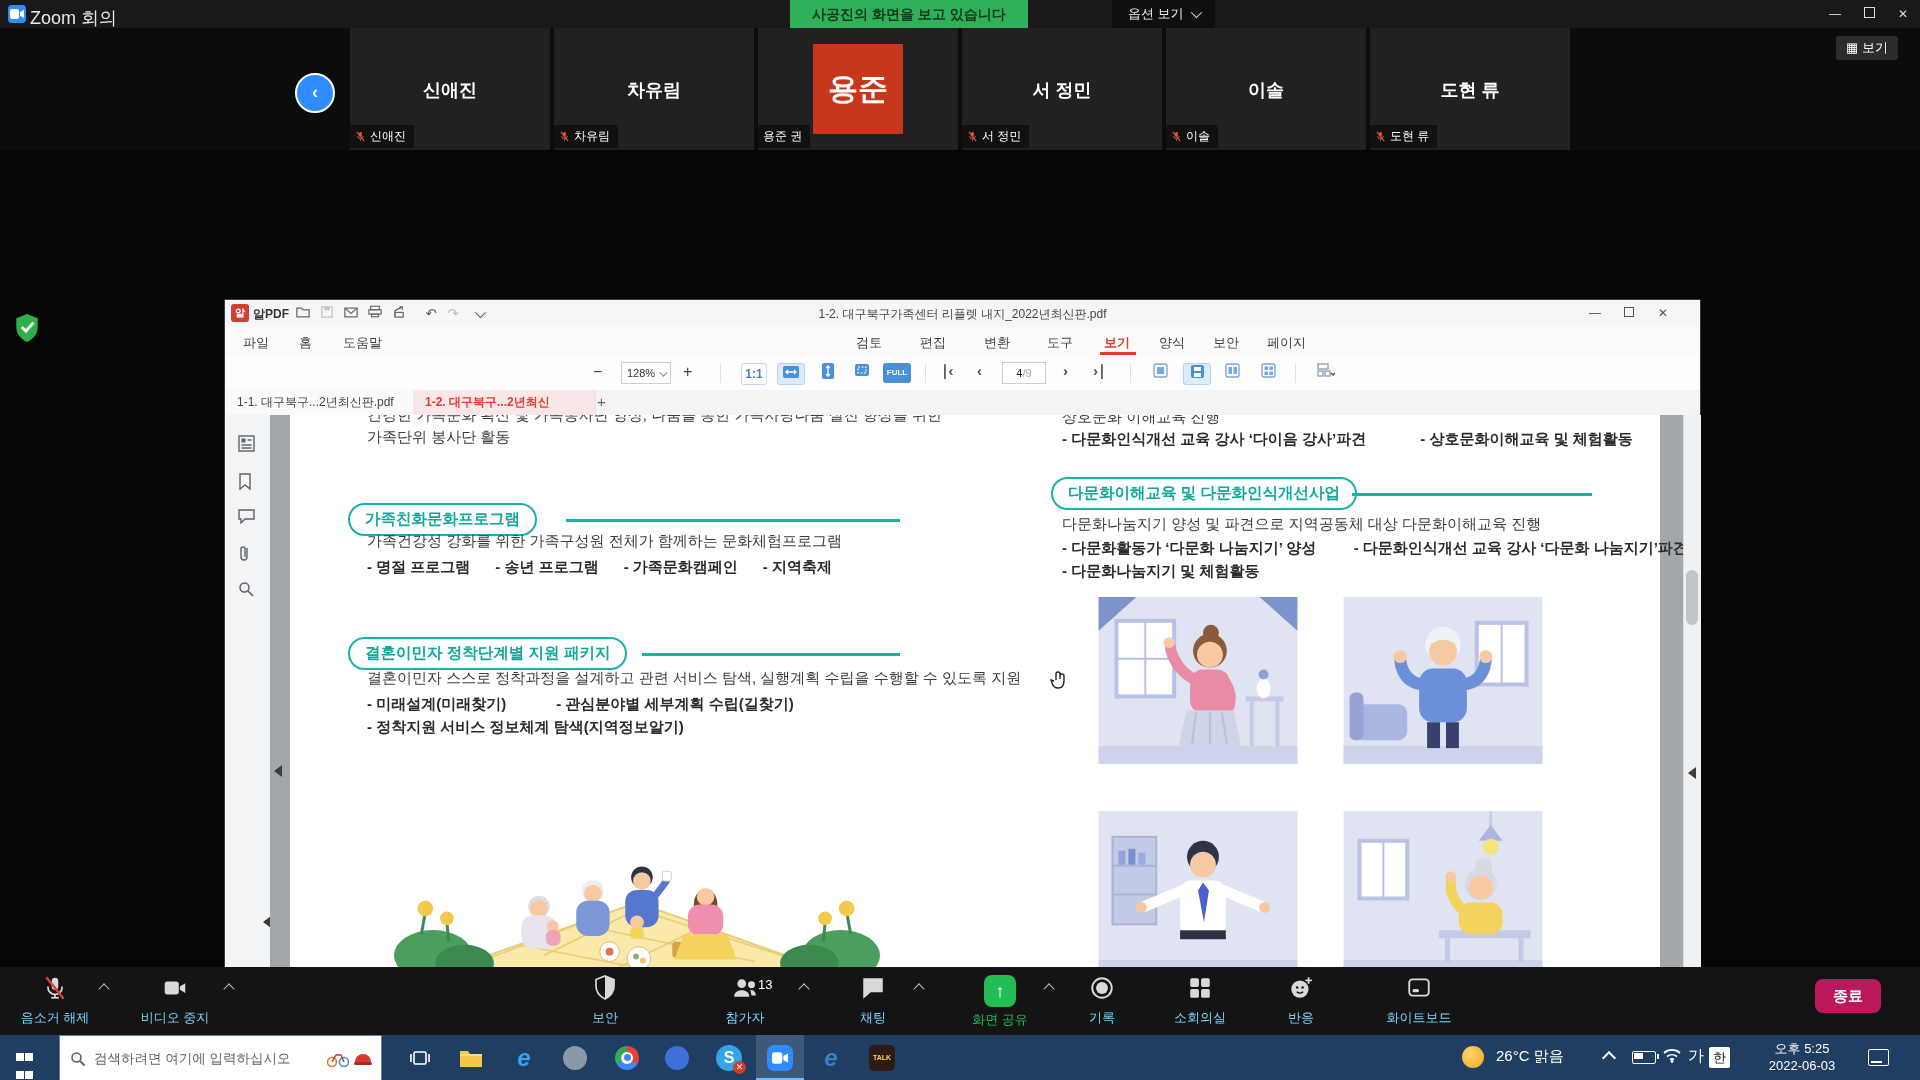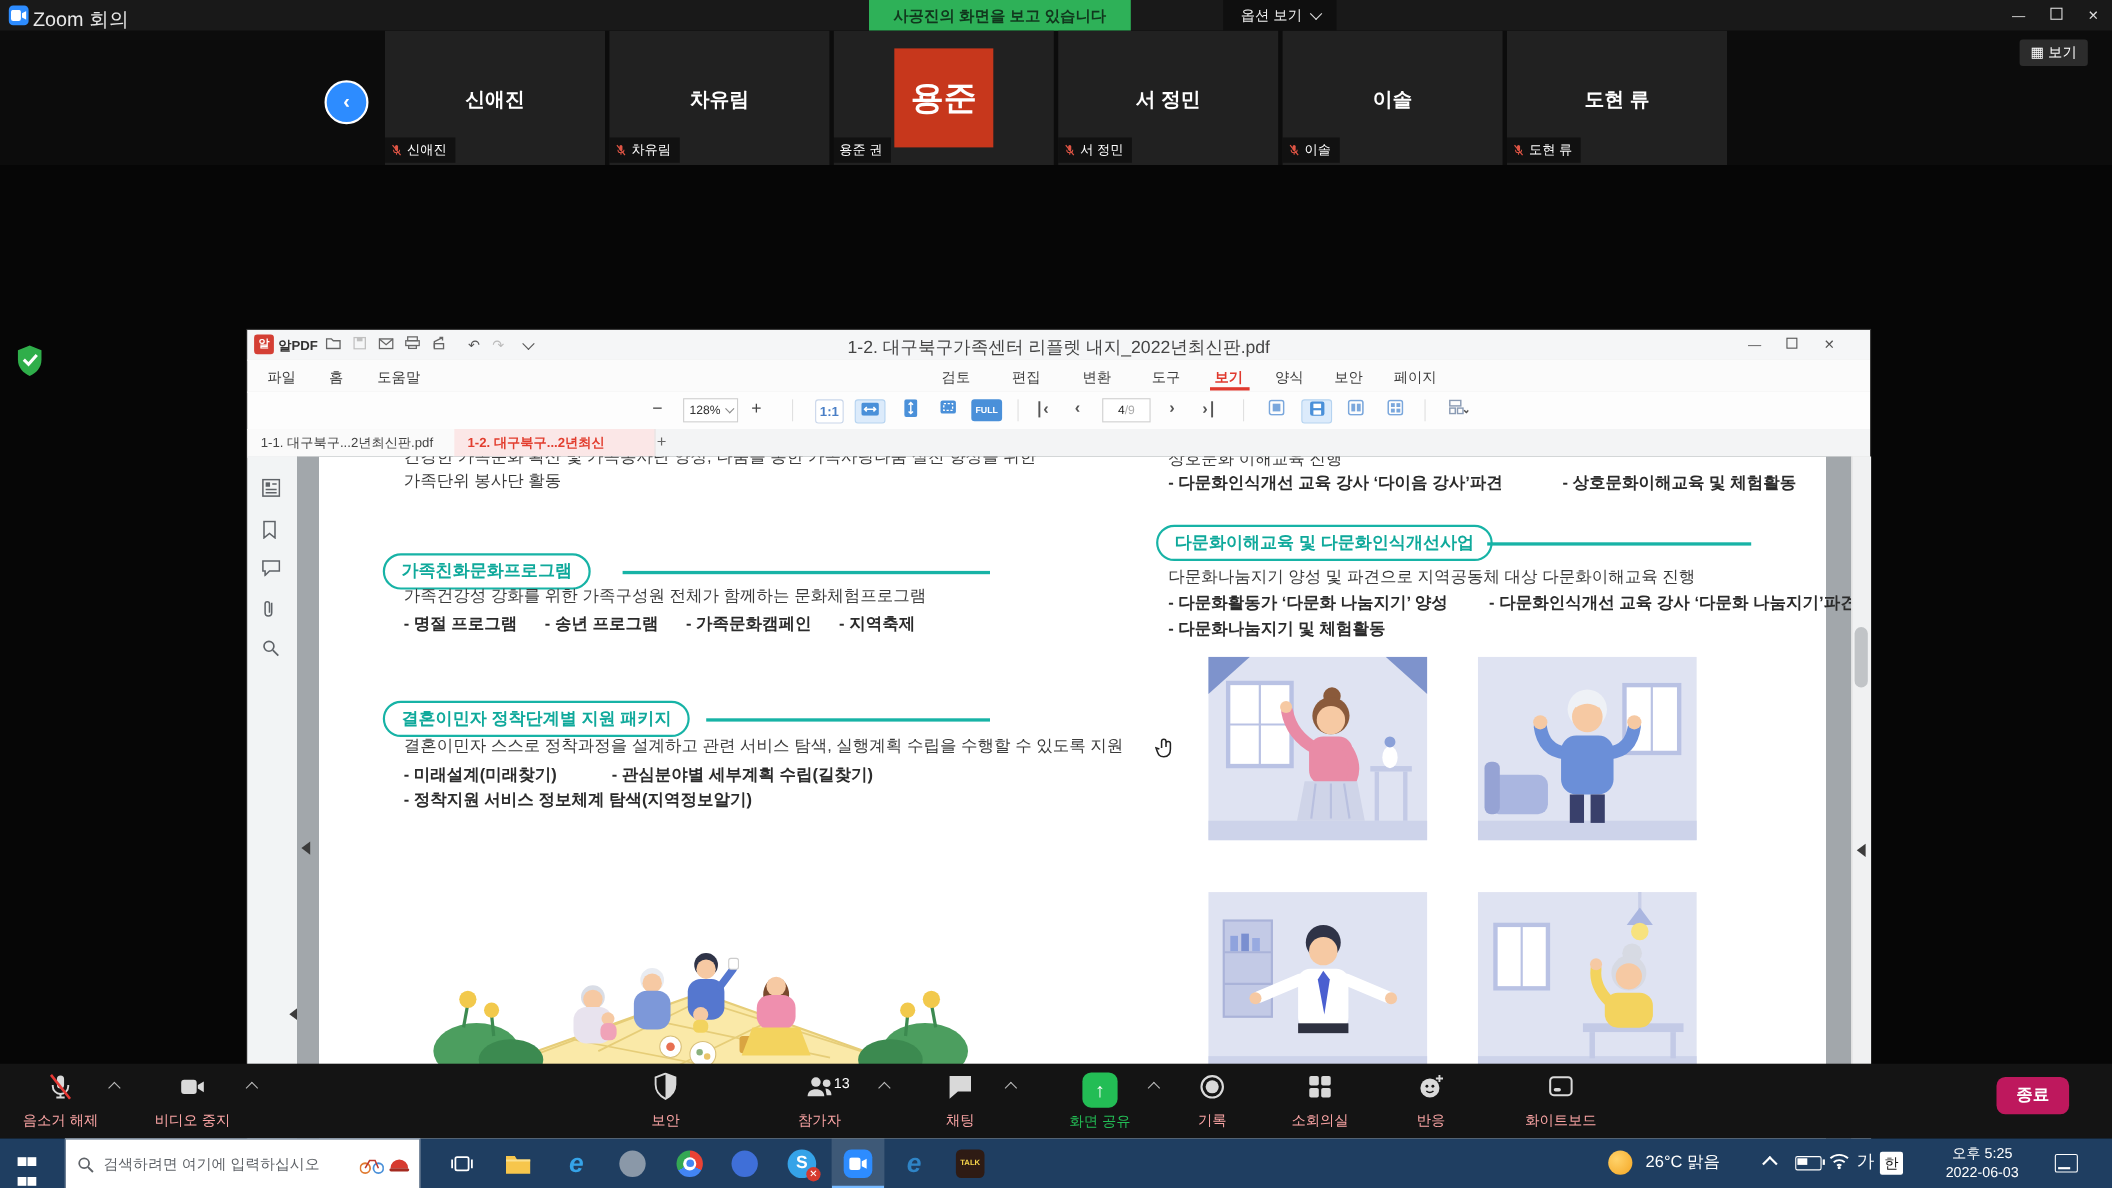--- a/index.html
+++ b/index.html
@@ -24,21 +24,21 @@
   .tile .lab{position:absolute;left:0;bottom:2px;background:rgba(12,12,12,.75);color:#fff;font-size:12px;padding:3px 8px 3px 5px;display:flex;align-items:center;gap:4px;}
   .avatar{position:absolute;left:55px;top:16px;width:90px;height:90px;background:#c7371c;color:#fff;font-size:30px;font-weight:bold;
           display:flex;align-items:center;justify-content:center;}
   .viewpill{left:1836px;top:8px;height:24px;line-height:24px;background:#2c2c2c;color:#fff;font-size:13px;padding:0 10px;border-radius:3px;}
   
   .pdfwin{left:225px;top:150px;width:1475px;height:817px;background:#fff;box-shadow:0 0 0 1px #3a3a3a;}
   .ptitle{left:0;top:0;width:1475px;height:27px;background:#f5f6f7;border-bottom:1px solid #e3e3e3;}
   .plogo{left:6px;top:4px;width:18px;height:18px;background:#d43f34;border-radius:3px;color:#fff;font-size:10px;text-align:center;line-height:18px;font-weight:bold;}
   .pappname{left:28px;top:6px;font-size:12px;color:#333;font-weight:bold;}
   .pticon{top:5px;width:20px;height:17px;color:#666;font-size:13px;text-align:center;line-height:17px;}
-  .ptdoc{left:0;right:0;top:6px;text-align:center;font-size:16px;color:#444;}
+  .ptdoc{left:0;right:0;top:6px;text-align:center;font-size:12px;color:#444;}
   .pwbtn{top:0;width:30px;height:26px;line-height:26px;text-align:center;color:#555;font-size:12px;}
   .pmenu{left:0;top:27px;width:1475px;height:29px;background:#fbfbfb;border-bottom:1px solid #ececec;}
   .mitem{top:7px;font-size:13px;color:#3c3c3c;}
   .mitem.active{color:#e0392e;font-weight:bold;}
   .mundl{height:3px;background:#e0392e;}
   .ptool{left:0;top:56px;width:1475px;height:34px;background:#fdfdfd;border-bottom:1px solid #e2e2e2;}
   .tico{top:7px;height:20px;color:#4a7fc6;font-size:12px;text-align:center;}
   .tbox{border:1px solid #c9d6ea;border-radius:3px;background:#fff;}
   .tsel{background:#dcebfb;border:1px solid #b5d3f0;border-radius:3px;}
   .tsep{top:7px;width:1px;height:20px;background:#e0e0e0;}
@@ -58,21 +58,21 @@
   .np-cream{left:33px;top:653px;width:1344px;height:49px;background:#faf3d9;}
   .doctext{font-size:15px;color:#3b3b3b;white-space:pre;}
   .docbold{font-size:15px;color:#2b2b2b;font-weight:bold;white-space:pre;}
   .pill{border:2.5px solid #17b3a6;color:#0fa99b;font-weight:bold;font-size:15.5px;border-radius:18px;padding:4px 15px;background:#fff;white-space:pre;}
   .tealline{height:3px;background:#17b3a6;}
   .pagenum{font-size:26px;font-weight:bold;color:#8f959a;}
   .tri-l{width:0;height:0;border-top:6px solid transparent;border-bottom:6px solid transparent;border-right:8px solid #3c3c3c;}
   
   .zbar{left:0;top:967px;width:1920px;height:68px;background:#141414;}
   .zitem{top:8px;width:90px;text-align:center;color:#d9d9d9;}
-  .zitem .lbl{display:block;margin-top:4px;font-size:13px;color:#fca5a5;white-space:nowrap;}
+  .zitem .lbl{display:block;margin-top:4px;font-size:13px;color:#7dd3fc;white-space:nowrap;}
   .zcaret{top:18px;width:10px;height:10px;}
   .zcaret span{display:block;width:7px;height:7px;border-left:1.7px solid #bbb;border-top:1.7px solid #bbb;transform:rotate(45deg);}
   .endbtn{left:1815px;top:12px;width:66px;height:34px;background:#be185d;color:#fff;font-size:15px;font-weight:bold;text-align:center;line-height:34px;border-radius:8px;}
   .sharebox{width:32px;height:32px;margin:0 auto;background:#23bd55;border-radius:8px;color:#fff;font-size:18px;line-height:32px;font-weight:bold;}
   .greenlbl{color:#23bd55 !important;}
   .count{position:absolute;top:2px;left:58px;color:#fff;font-size:13px;}
   
   .tbar{left:0;top:1035px;width:1920px;height:45px;background:#1f3e61;color:#fff;}
   .startsq{display:inline-block;width:8px;height:8px;background:#fff;margin:0 1px 1px 0;}
   .searchbox{left:59px;top:0;width:321px;height:45px;background:#fff;border:1px solid #6d7f94;display:flex;align-items:center;}

